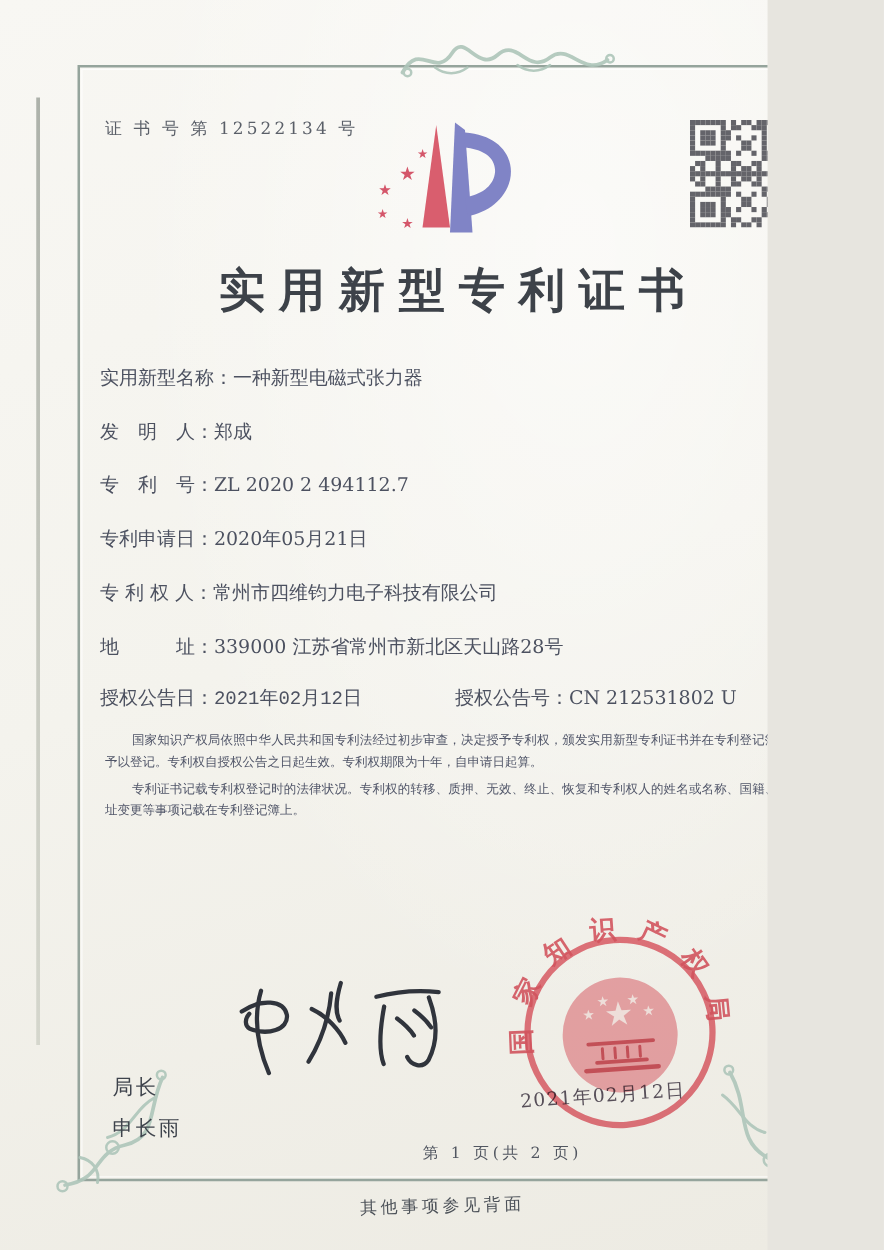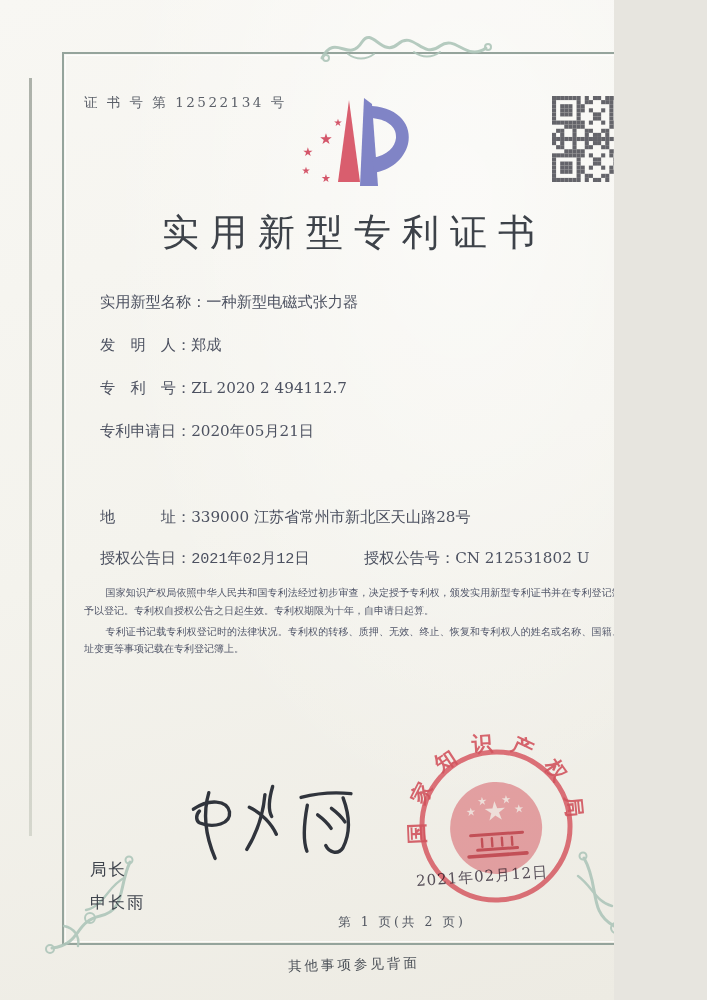--- a/index.html
+++ b/index.html
@@ -14,22 +14,22 @@
   .photo-edge{position:absolute;left:29px;top:78px;width:3px;height:758px;
     background:linear-gradient(#8d948b,#b5b9ae 60%,#c9ccc1);opacity:.7;}
   .frame{position:absolute;left:62px;top:52px;width:584px;height:889px;
     border:2px solid #95a49c;}
   .frame::after{content:"";position:absolute;inset:1px;border:1px solid rgba(255,255,255,.75);}
   .orn{position:absolute;stroke:#aec6ba;fill:none;stroke-linecap:round;opacity:.9;}
   .cert-no{position:absolute;left:84px;top:94px;font-size:13.5px;letter-spacing:2.5px;color:#5a5f68;}
   .logo{position:absolute;left:292px;top:94px;}
   .qr{position:absolute;left:552px;top:96px;fill:#4b4b52;opacity:.85;}
   .title{position:absolute;left:62px;top:208px;width:584px;margin:0;text-align:center;
-    font-size:37px;font-weight:normal;letter-spacing:11px;color:#3d4249;}
-  .frow{position:absolute;left:100px;font-size:15.2px;white-space:nowrap;color:#4c5160;}
+    font-size:37px;font-weight:bold;letter-spacing:11px;color:#3d4249;padding-left:13px;}
+  .frow{position:absolute;left:80px;font-size:15.2px;white-space:nowrap;color:#4c5160;}
   .frow .flabel{color:#4c5160;}
   .frow .fvalue{color:#4c5160;}
   .frow2{position:absolute;left:364px;font-size:15.2px;white-space:nowrap;color:#4c5160;}
   .body-text{position:absolute;left:84px;top:584px;width:548px;}
   .body-text p{margin:0 0 3px 0;font-size:10px;line-height:1.78;color:#515669;
     text-align:justify;text-indent:2.15em;}
   .signer{position:absolute;left:90px;top:853px;font-size:16.5px;line-height:2.0;
     letter-spacing:2px;color:#3e434c;}
   .signature{position:absolute;left:180px;top:768px;}
   .signature path{stroke:#30343c;stroke-width:3.4;fill:none;stroke-linecap:round;stroke-linejoin:round;}
@@ -336,20 +336,23 @@
   </div>
   <div class="frow" style="top:335px;">
     <span class="flabel">发　明　人：</span><span class="fvalue">郑成</span>
   </div>
   <div class="frow" style="top:378px;">
     <span class="flabel">专　利　号：</span><span class="fvalue">ZL 2020 2 494112.7</span>
   </div>
   <div class="frow" style="top:421px;">
     <span class="flabel">专利申请日：</span><span class="fvalue">2020年05月21日</span>
   </div>
+  <div class="frow" style="top:464px;">
+    <span class="flabel">专 利 权 人：</span><span class="fvalue">常州市四维钧力电子科技有限公司</span>
+  </div>
   <div class="frow" style="top:507px;">
     <span class="flabel">地　　　址：</span><span class="fvalue">339000 江苏省常州市新北区天山路28号</span>
   </div>
   <div class="frow" style="top:548px;font-family:Liberation Mono, monospace;">
     <span class="flabel">授权公告日：</span><span class="fvalue">2021年02月12日</span>
   </div>
   <div class="frow2" style="top:548px;">
     <span class="flabel">授权公告号：</span><span class="fvalue">CN 212531802 U</span>
   </div>
 

